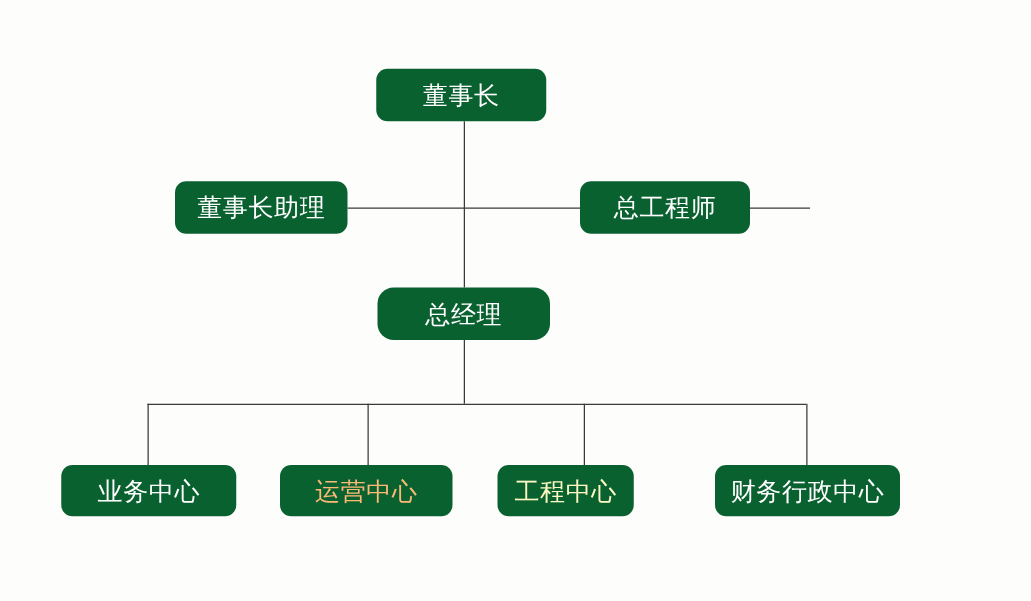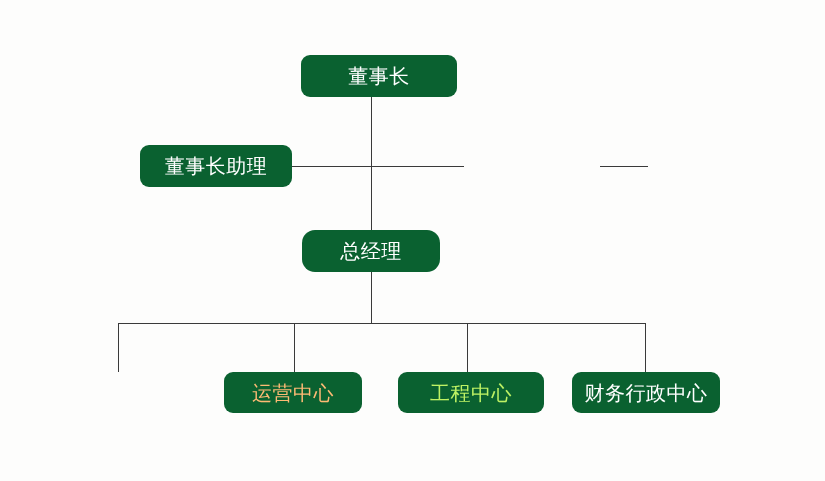--- a/index.html
+++ b/index.html
@@ -47,31 +47,37 @@
 <div id="chart-canvas">
     <div class="connector v" style="left: 371px; top: 97px; background: rgb(58, 58, 58); height: 133px;"></div>
     <div class="connector h" style="left: 278px; top: 166px; background: rgb(58, 58, 58); width: 186px;"></div>
     <div class="connector h" style="left: 600px; top: 166px; background: rgb(58, 58, 58); width: 48px;"></div>
     <div class="connector v" style="left: 371px; top: 272px; background: rgb(58, 58, 58); height: 51px;"></div>
     <div class="connector h" style="left: 118px; top: 323px; background: rgb(58, 58, 58); width: 527px;"></div>
     <div class="connector v" style="left: 118px; top: 323px; background: rgb(58, 58, 58); height: 49px;"></div>
     <div class="connector v" style="left: 294px; top: 323px; background: rgb(58, 58, 58); height: 49px;"></div>
     <div class="connector v" style="left: 467px; top: 323px; background: rgb(58, 58, 58); height: 49px;"></div>
     <div class="connector v" style="left: 645px; top: 323px; background: rgb(58, 58, 58); height: 49px;"></div>
-    <div class="node" style="left: 301px; top: 55px; width: 156px; height: 42px; background: rgb(10, 97, 48); color: rgb(255, 255, 255);">
+    <div class="node" style="left: 301px; top: 55px; width: 136px; height: 42px; background: rgb(10, 97, 48); color: rgb(255, 255, 255);">
       <span>董事长</span>
     </div>
-    <div class="node" style="left: 140px; top: 145px; width: 152px; height: 42px; background: rgb(10, 97, 48); color: rgb(255, 255, 255);">
+    <div class="node" style="left: 140px; top: 145px; width: 138px; height: 42px; background: rgb(10, 97, 48); color: rgb(255, 255, 255);">
       <span>董事长助理</span>
+    </div>
+    <div class="node" style="left: 464px; top: 145px; width: 136px; height: 42px; background: rgb(10, 97, 48); color: rgb(255, 255, 255);">
+      <span>总工程师</span>
     </div>
     <div class="node" style="left: 302px; top: 230px; width: 138px; height: 42px; background: rgb(10, 97, 48); color: rgb(255, 255, 255); border-radius: 13px;">
       <span>总经理</span>
     </div>
+    <div class="node" style="left: 49px; top: 372px; width: 140px; height: 41px; background: rgb(10, 97, 48); color: rgb(255, 255, 255);">
+      <span>业务中心</span>
+    </div>
     <div class="node" style="left: 224px; top: 372px; width: 138px; height: 41px; background: rgb(10, 97, 48); color: #fdba74;">
       <span>运营中心</span>
     </div>
-    <div class="node" style="left: 398px; top: 372px; width: 146px; height: 41px; background: rgb(10, 97, 48); color: #bef264;">
+    <div class="node" style="left: 398px; top: 372px; width: 109px; height: 41px; background: rgb(10, 97, 48); color: #fef9c3;">
       <span>工程中心</span>
     </div>
     <div class="node" style="left: 572px; top: 372px; width: 148px; height: 41px; background: rgb(10, 97, 48); color: rgb(255, 255, 255);">
       <span>财务行政中心</span>
     </div>
   </div>
 
 </body></html>

